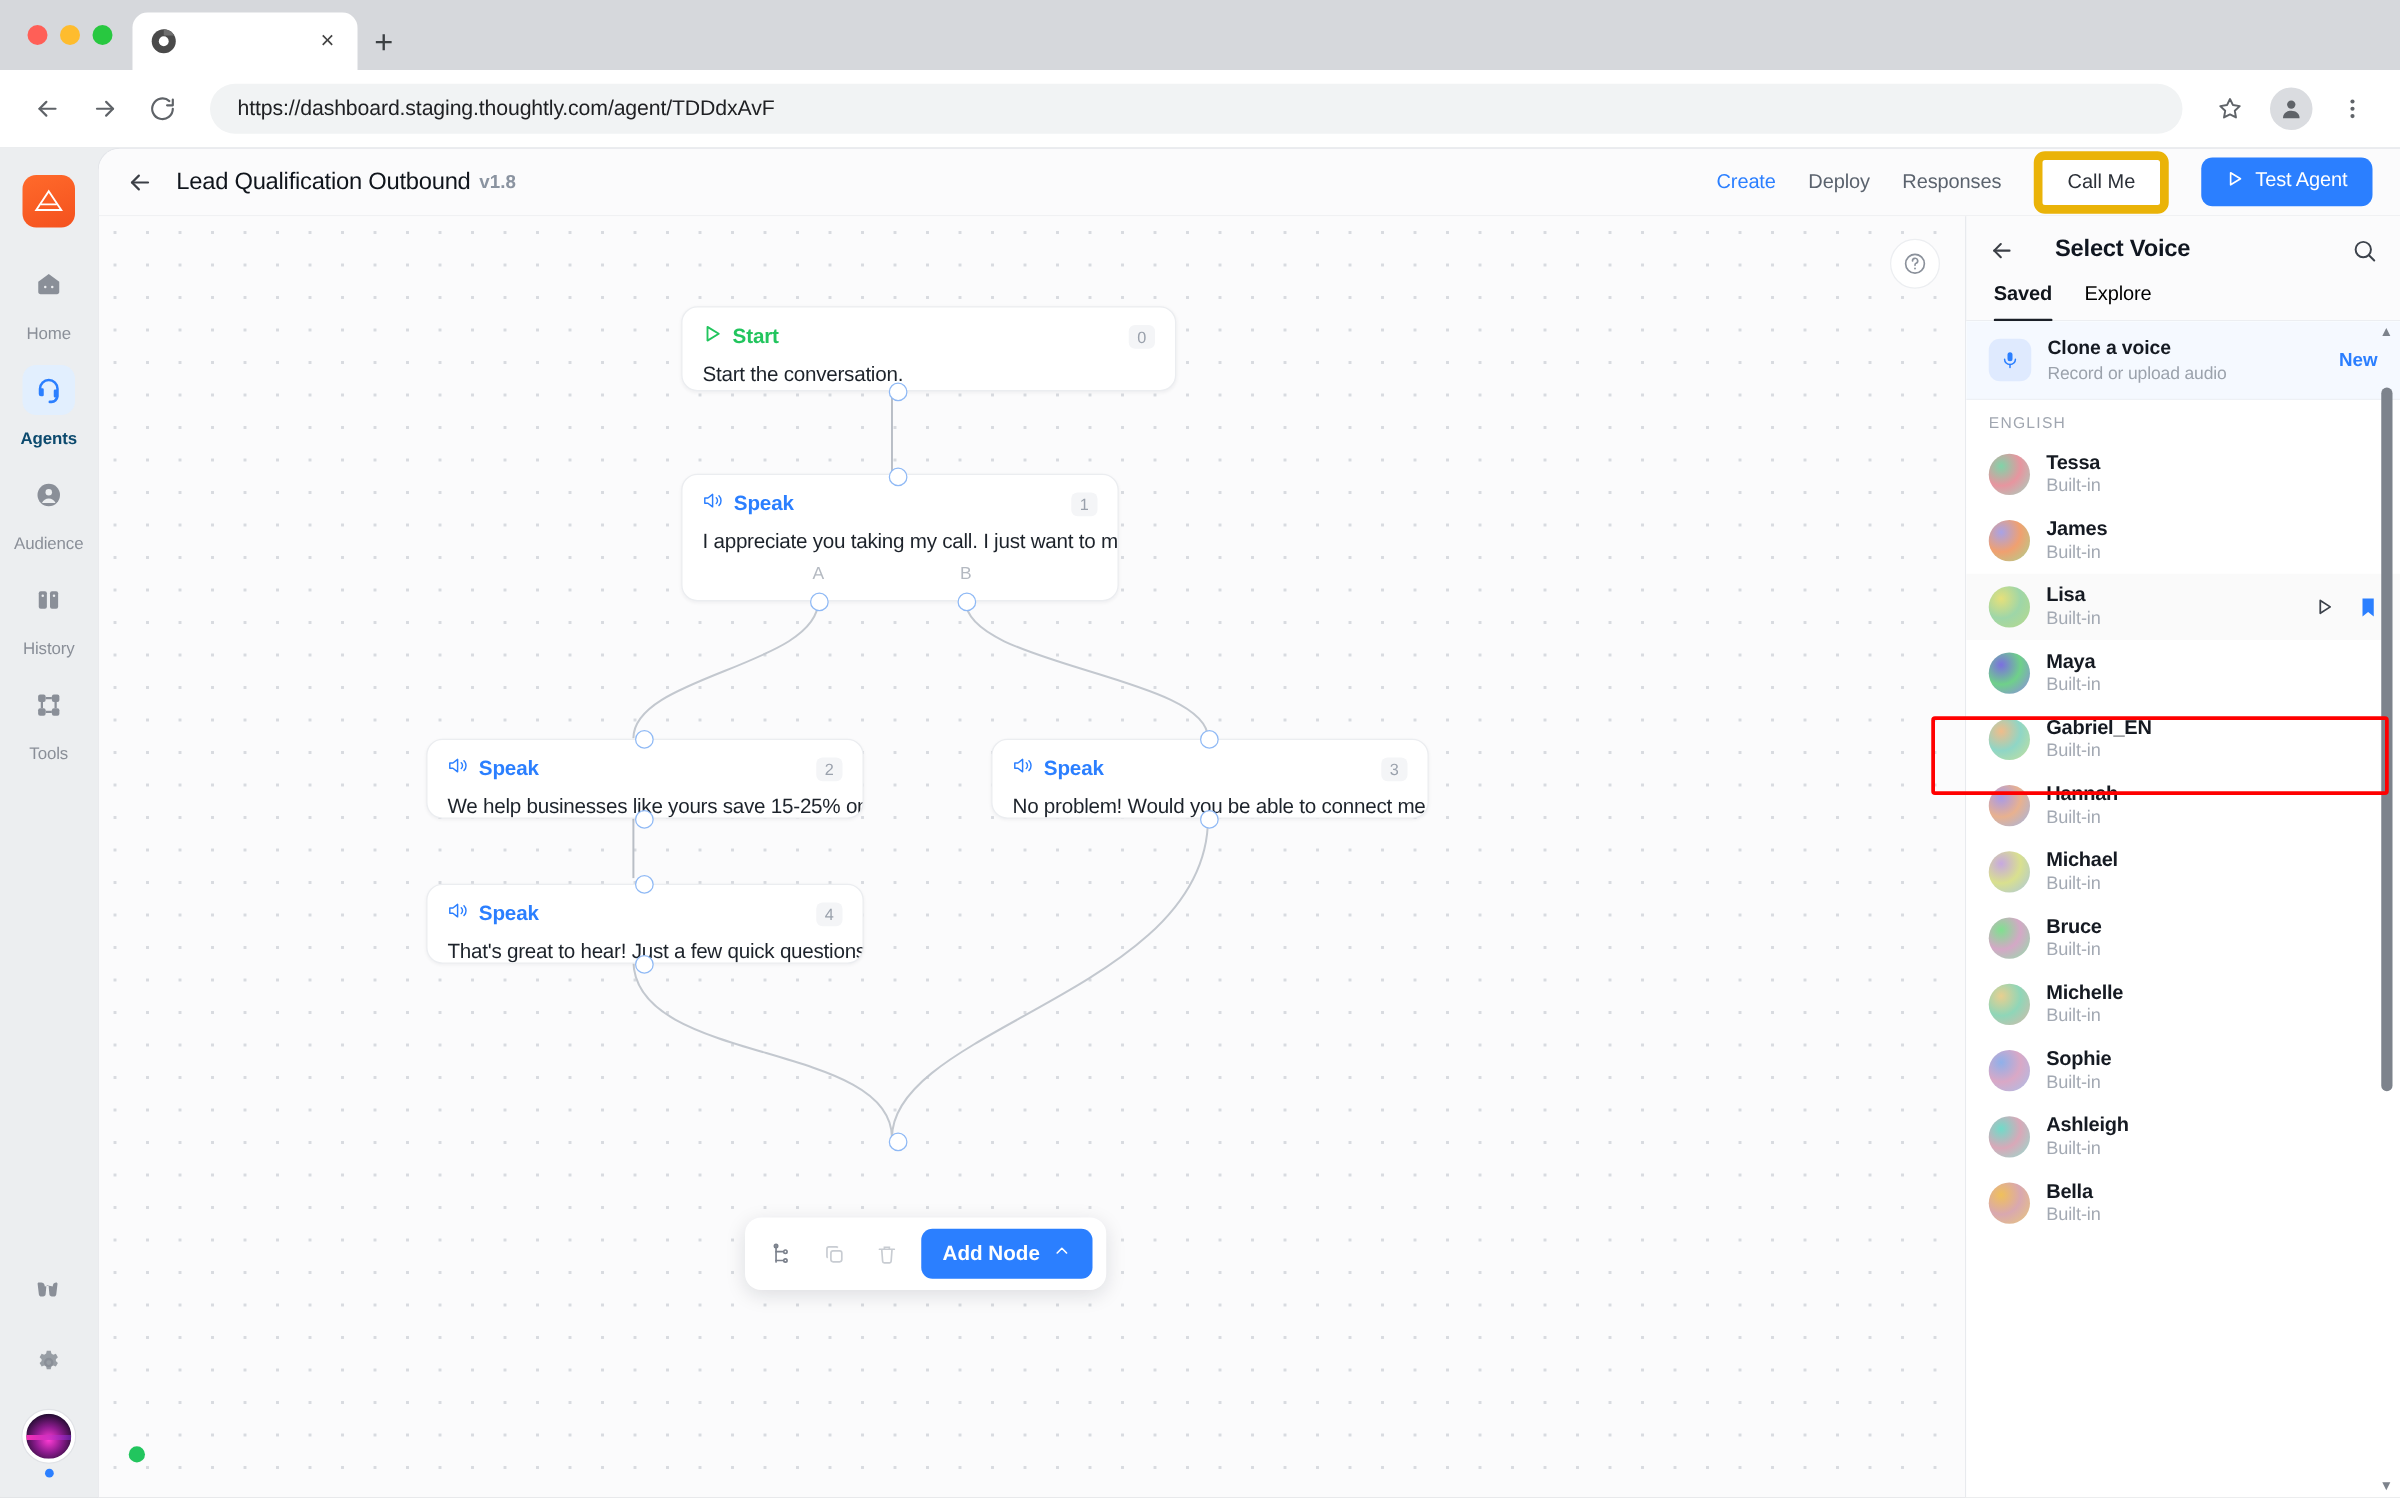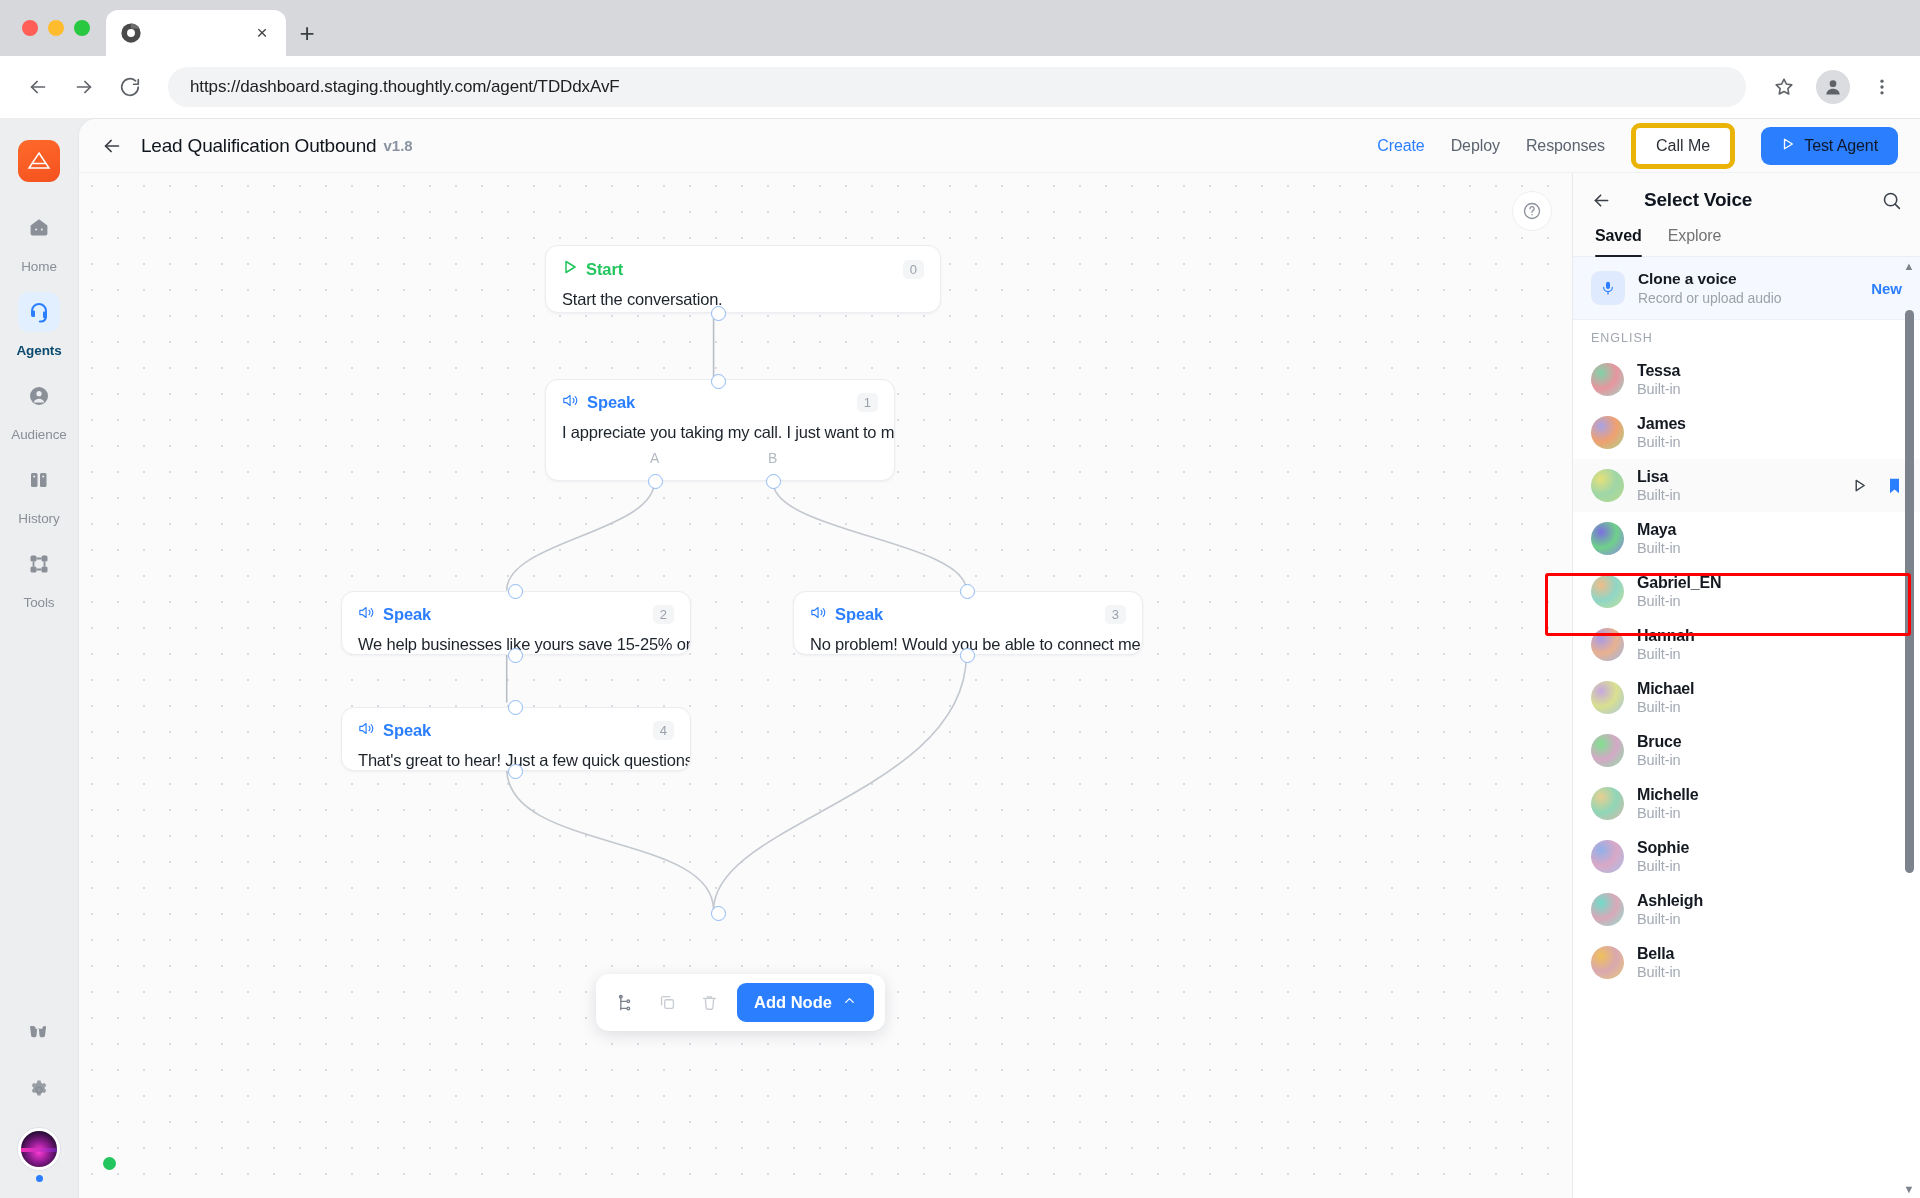--- a/index.html
+++ b/index.html
@@ -113,25 +113,25 @@
     height: 54px; display: flex; align-items: center; padding: 0 22px;
     background: #fbfbfc; flex-shrink: 0; border-bottom: 1px solid #f0f1f3;
   }
   .back-arrow { color: #3b3f46; margin-right: 18px; cursor: pointer; display:flex; }
   .agent-title { font-size: 19px; font-weight: 400; color: #10151c; letter-spacing: -0.2px; }
   .agent-ver { font-size: 15px; color: #8a93a0; font-weight: 600; margin-left: 7px; }
   .topbar-right { margin-left: auto; display: flex; align-items: center; gap: 26px; }
   .tnav { font-size: 16px; color: #5b636e; cursor: pointer; letter-spacing: -0.1px; }
   .tnav.active { color: #2b7fff; }
   .btn-outline {
-    border: 5px solid #eab308; background: #fff; border-radius: 9px;
+    border: 7px solid #eab308; background: #fff; border-radius: 9px;
     padding: 9px 20px; font-size: 16px; color: #2b3038; cursor: pointer;
   }
   .btn-primary {
-    background: #2b7fff; color: #0f172a; border: none; border-radius: 9px;
+    background: #2b7fff; color: #ffffff; border: none; border-radius: 9px;
     padding: 10px 20px; font-size: 16px; cursor: pointer;
     display: flex; align-items: flex-start; gap: 9px; letter-spacing: -0.1px;
   }
 
   
   .body { flex: 1; display: flex; min-height: 0; }
 
   
   .canvas {
     flex: 1; position: relative; overflow: hidden;
@@ -197,21 +197,21 @@
   
   .voice-panel {
     width: 348px; background: #fbfbfc; border-left: 1px solid #e8eaee;
     display: flex; flex-direction: column; flex-shrink: 0; position: relative;
   }
   .vp-head { display: flex; align-items: center; padding: 16px 18px 12px; gap: 14px; }
   .vp-title { font-size: 19px; font-weight: 700; color: #101620; letter-spacing: -0.2px; }
   .vp-search { margin-left: auto; color: #3d434c; cursor: pointer; display: flex; }
   .vp-tabs { display: flex; gap: 26px; padding: 4px 22px 0; border-bottom: 1px solid #eceef1; }
   .vp-tab {
-    font-size: 16px; color: #737373; padding-bottom: 11px; cursor: pointer;
+    font-size: 16px; color: #000000; padding-bottom: 11px; cursor: pointer;
     position: relative; letter-spacing: -0.1px;
   }
   .vp-tab.active { color: #10151c; font-weight: 700; }
   .vp-tab.active::after {
     content: ''; position: absolute; left: 0; right: 0; bottom: -1px; height: 2.5px;
     background: #1b2028; border-radius: 2px;
   }
 
   .vp-list { flex: 1; overflow: hidden; position: relative; background: #fff; }
 

